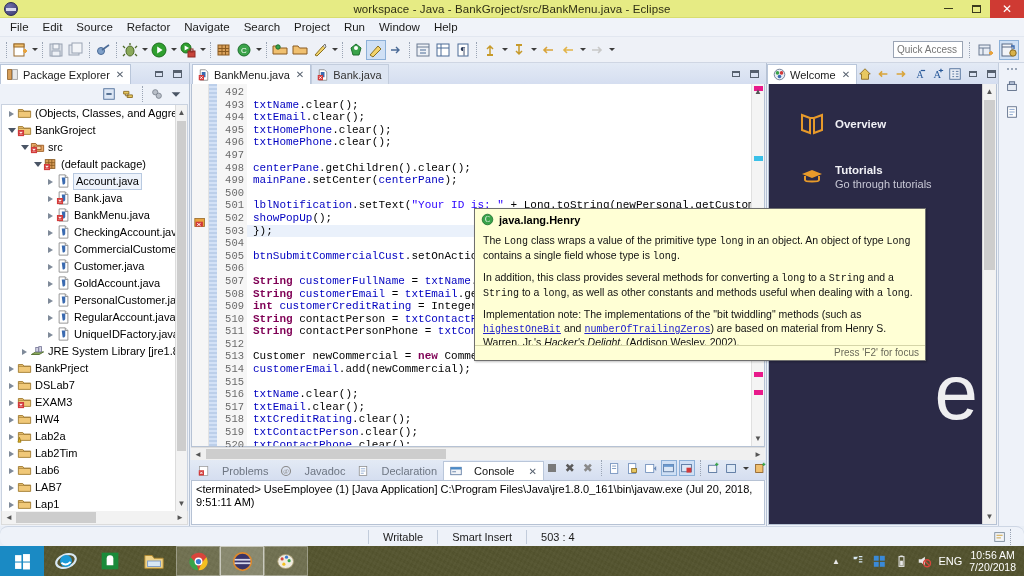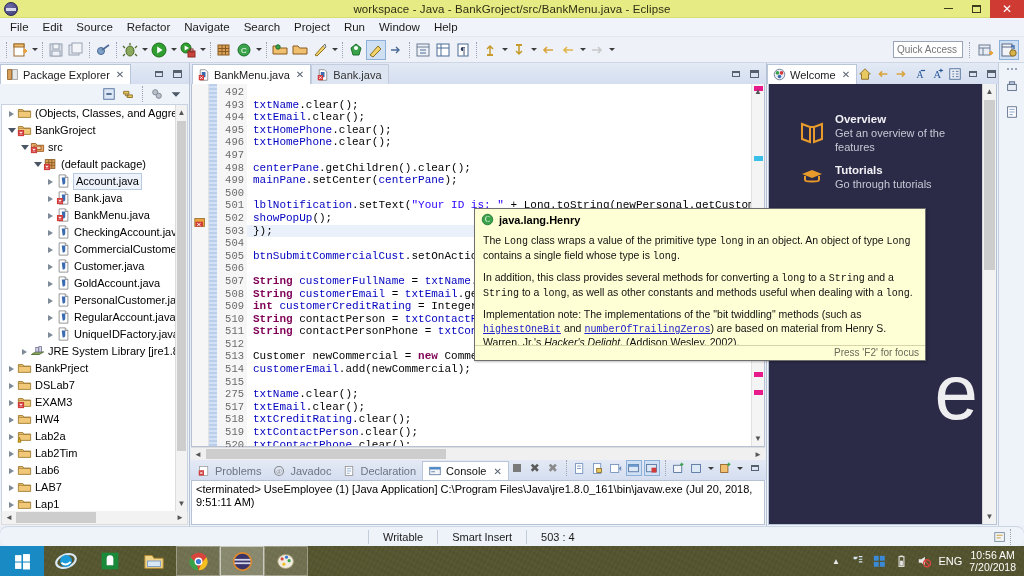--- a/index.html
+++ b/index.html
@@ -206,21 +206,21 @@
     position: relative; margin: 0 1px; display: flex; align-items: center;
   }
   .esh-thumb { position: absolute; left: 15px; width: 240px; top: 1px; bottom: 1px; background: #cdcdcd; }
   .esh-l, .esh-r { width: 14px; text-align: center; font-size: 8px; color: #555; }
   .esh-r { margin-left: auto; }
 
   
   .console-panel { height: 66px; display: flex; flex-direction: column; background: #eef2f9; }
   .console-tabbar { height: 20px; display: flex; align-items: flex-end; background: linear-gradient(#e3eaf5,#d5def0); padding-left: 2px; }
   .console-tab {
-    height: 19px; display: flex; align-items: center; gap: 5px; padding: 0 6px;
+    height: 19px; display: flex; align-items: center; gap: 12px; padding: 0 6px;
     font-size: 11px; color: #6d7582;
   }
   .console-tab.active {
     background: #fff; color: #111; border-top: 1px solid #b9c6da;
     border-left: 1px solid #b9c6da; border-right: 1px solid #b9c6da;
   }
   .console-body {
     flex: 1; background: #fff; border: 1px solid #b6c2d4; margin: 0 1px 1px;
     font-size: 11px; padding: 2px 4px; position: relative; color: #000;
   }
@@ -932,21 +932,21 @@
                 <div>506</div>
                 <div>507</div>
                 <div>508</div>
                 <div>509</div>
                 <div>510</div>
                 <div>511</div>
                 <div>512</div>
                 <div>513</div>
                 <div>514</div>
                 <div>515</div>
-                <div>275</div>
+                <div>516</div>
                 <div>517</div>
                 <div>518</div>
                 <div>519</div>
                 <div>520</div>
                 <div>521</div>
               </div>
             <div class="code" id="code-lines">
                 <div class="code-line">&nbsp;</div>
                 <div class="code-line"><span class="fld">txtName</span>.clear();</div>
                 <div class="code-line"><span class="fld">txtEmail</span>.clear();</div>
@@ -1159,21 +1159,20 @@
         <div class="welcome-body">
           <div class="welcome-content">
             <div class="wel-item" style="top:28px">
               <svg class="wel-icon" viewBox="0 0 26 24">
                 <path d="M3 3 L11 6 V21 L3 18 Z" fill="none" stroke="#e89a2a" stroke-width="2"></path>
                 <path d="M23 3 L15 6 V21 L23 18 Z" fill="none" stroke="#e89a2a" stroke-width="2"></path>
                 <path d="M11 6 L15 6" stroke="#e89a2a" stroke-width="2"></path>
               </svg>
               <div>
                 <div class="wel-title">Overview</div>
-                <div class="wel-sub">Get an overview of the features</div>
               </div>
             </div>
             <div class="wel-item" style="top:79px">
               <svg class="wel-icon" viewBox="0 0 26 24">
                 <path d="M3 9 L13 5 L23 9 L13 13 Z" fill="#e89a2a"></path>
                 <path d="M6 11 v4 c0 2 14 2 14 0 v-4" fill="none" stroke="#e89a2a" stroke-width="2"></path>
               </svg>
               <div>
                 <div class="wel-title">Tutorials</div>
                 <div class="wel-sub">Go through tutorials</div>

